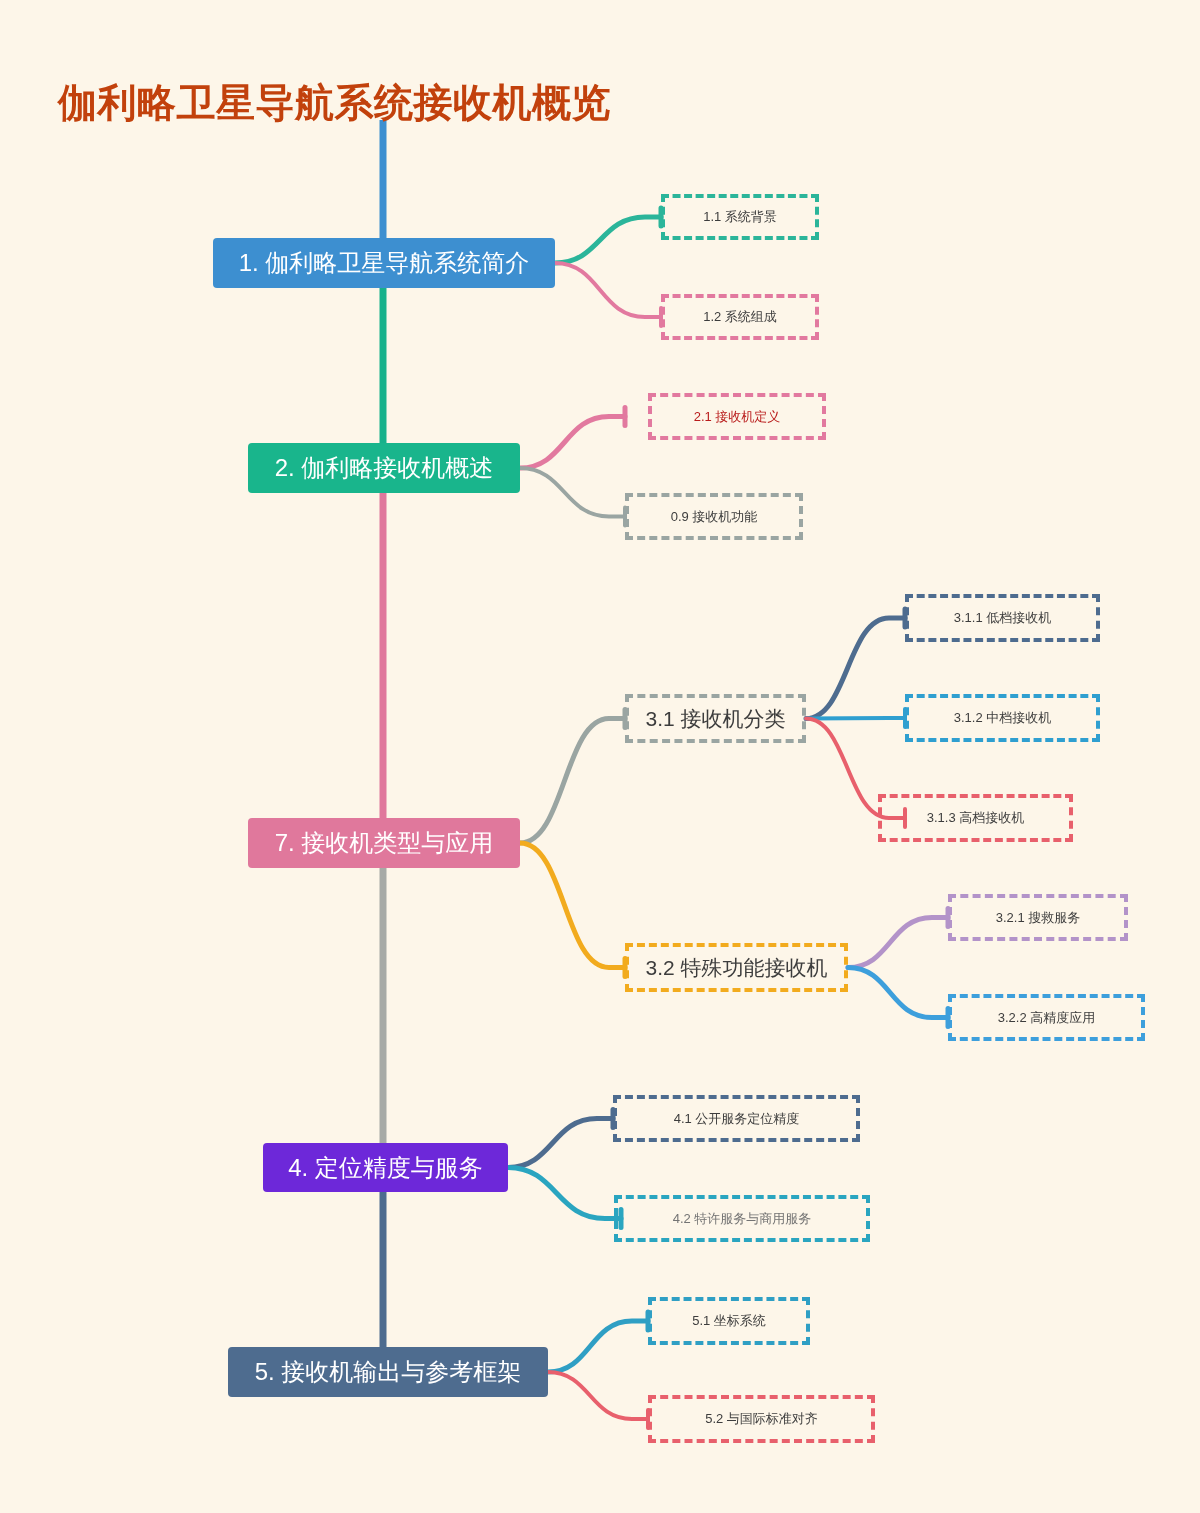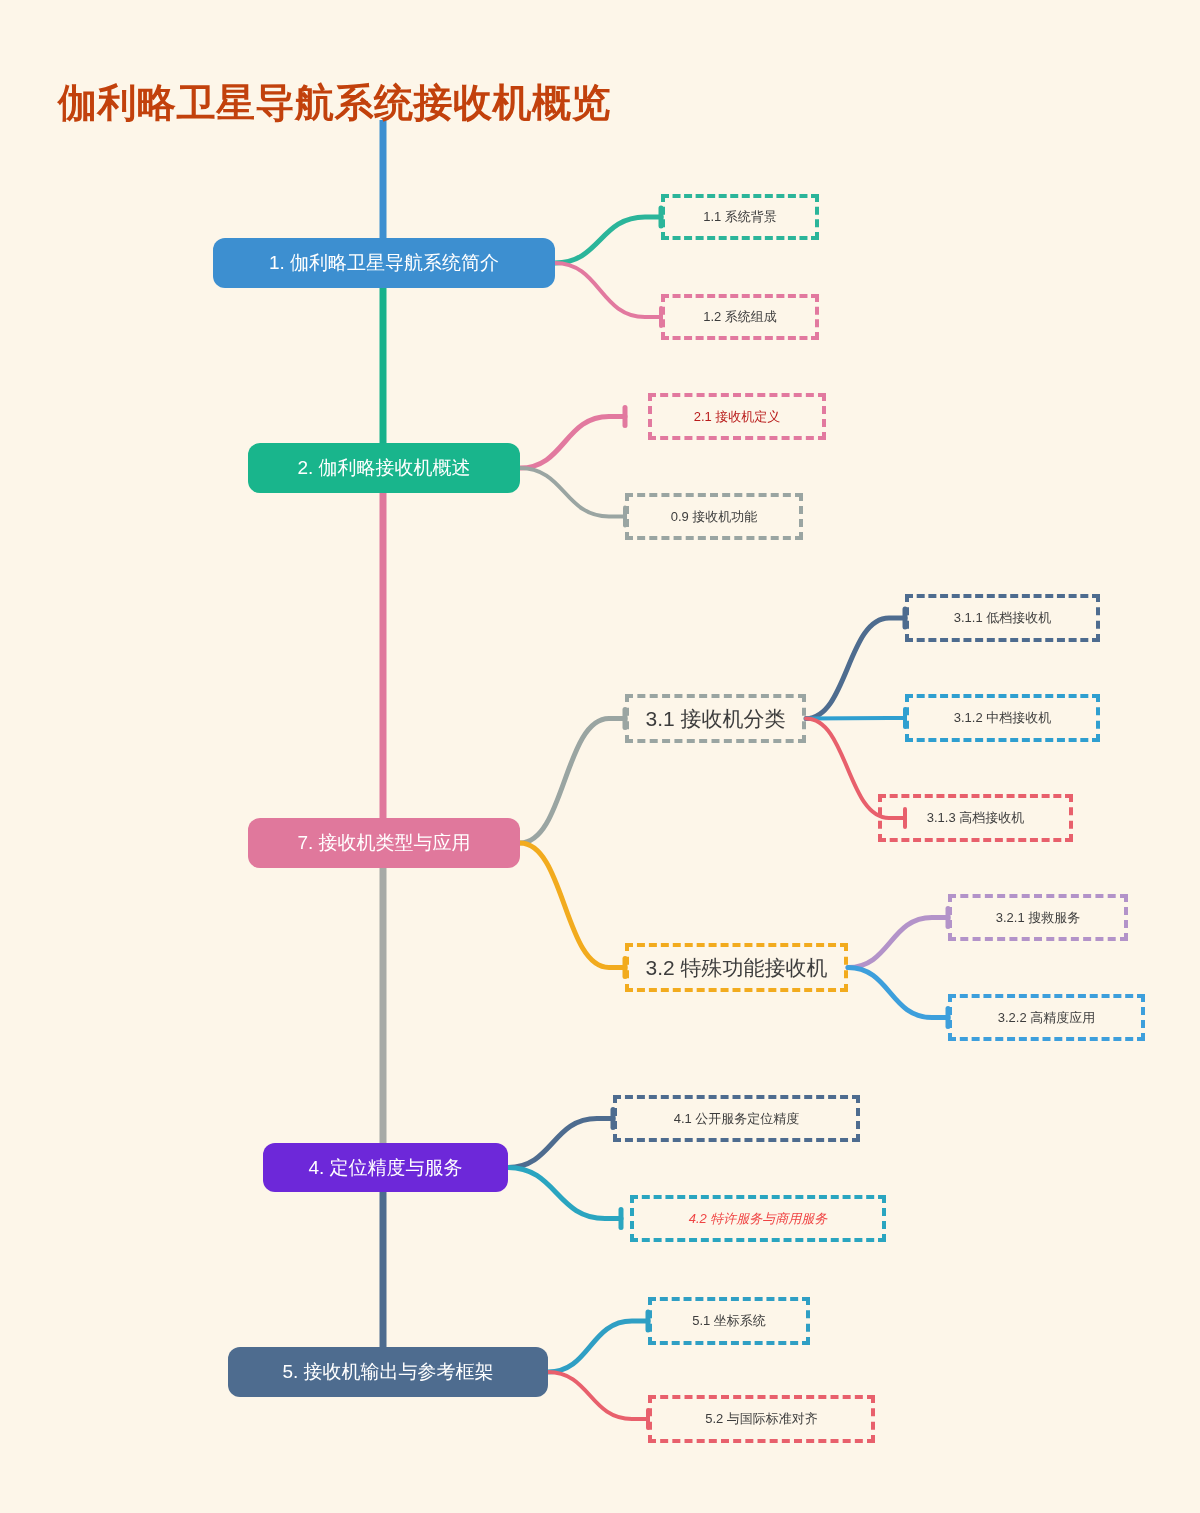--- a/index.html
+++ b/index.html
@@ -44,23 +44,23 @@
   .node {
     position: absolute;
     box-sizing: border-box;
     display: flex;
     align-items: center;
     justify-content: center;
     z-index: 3;
     white-space: nowrap;
   }
   .node.main {
-    border-radius: 12px;
+    border-radius: 4px;
     color: #ffffff;
-    font-size: 19px;
+    font-size: 24px;
     font-weight: normal;
   }
   .node.sub {
     background: transparent;
     border-style: dashed;
     border-width: 4px;
     color: #3d3d3d;
     font-size: 21px;
   }
   .node.leaf {
@@ -163,21 +163,21 @@
       </div>
       <div class="node leaf" style="left: 948px; top: 994px; width: 197px; height: 47px; border-color: rgb(61, 159, 220); color: rgb(61, 61, 61);">
         <span>3.2.2 高精度应用</span>
       </div>
       <div class="node main" style="left: 263px; top: 1143px; width: 245px; height: 49px; background: #6d28d9; color: rgb(255, 255, 255);">
         <span>4. 定位精度与服务</span>
       </div>
       <div class="node leaf" style="left: 613px; top: 1095px; width: 247px; height: 47px; border-color: rgb(78, 108, 143); color: rgb(61, 61, 61);">
         <span>4.1 公开服务定位精度</span>
       </div>
-      <div class="node leaf" style="left: 630px; top: 1195px; width: 256px; height: 47px; border-color: rgb(42, 165, 192); color: #ef4444; font-style: italic;">
+      <div class="node leaf" style="left: 614px; top: 1195px; width: 256px; height: 47px; border-color: rgb(42, 165, 192); color: #737373;">
         <span>4.2 特许服务与商用服务</span>
       </div>
       <div class="node main" style="left: 228px; top: 1347px; width: 320px; height: 50px; background: rgb(78, 108, 143); color: rgb(255, 255, 255); text-align: center;">
         <span>5. 接收机输出与参考框架</span>
       </div>
       <div class="node leaf" style="left: 648px; top: 1297px; width: 162px; height: 48px; border-color: rgb(47, 159, 196); color: rgb(61, 61, 61);">
         <span>5.1 坐标系统</span>
       </div>
       <div class="node leaf" style="left: 648px; top: 1395px; width: 227px; height: 48px; border-color: rgb(232, 96, 108); color: rgb(61, 61, 61);">
         <span>5.2 与国际标准对齐</span>

